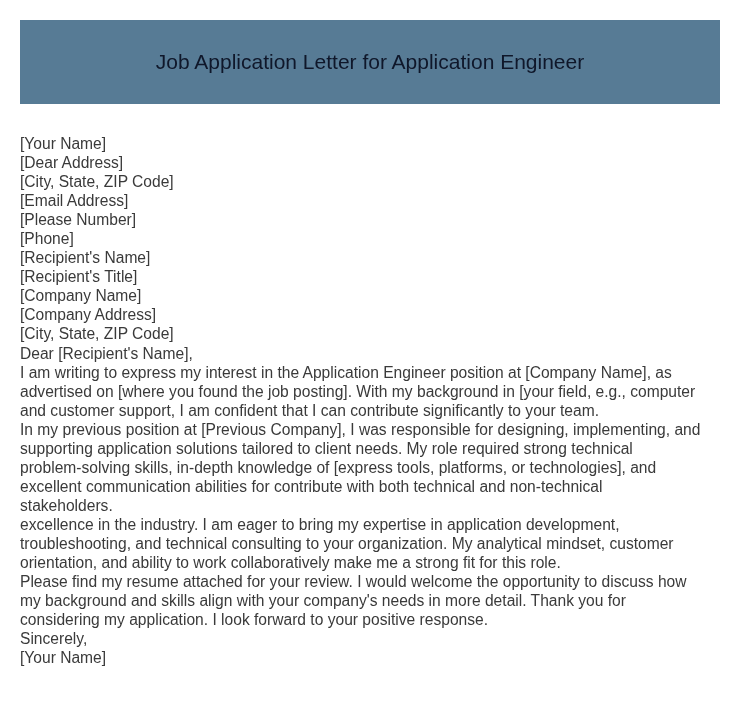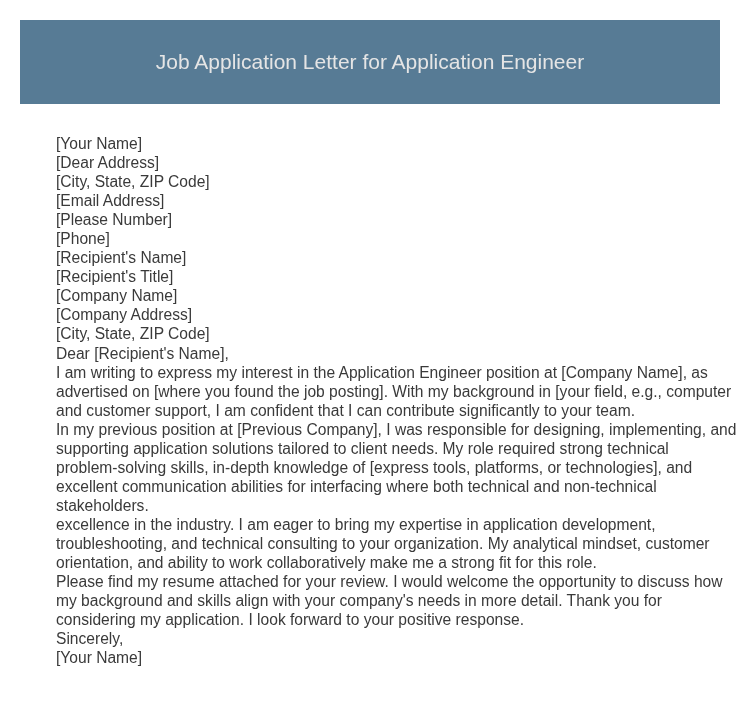--- a/index.html
+++ b/index.html
@@ -20,37 +20,36 @@
       left: 20px;
       top: 20px;
       width: 700px;
       height: 84px;
       background: #577b95;
       display: flex;
       align-items: center;
       justify-content: center;
     }
     .header-title {
-      color: #e5e5e5;
+      color: #0f172a;
       font-size: 21px;
       letter-spacing: 0px;
       font-weight: normal;
     }
     .letter {
       position: absolute;
       left: 20px;
       top: 134px;
       width: 706px;
       font-size: 15.6px;
       line-height: 19.05px;
     }
     .line {
       display: block;
       white-space: nowrap;
-      margin-left: 36px;
     }
     .para {
       display: block;
     }
   </style>
 </head>
 <body>
 
 <div class="header">
   <h1 class="header-title" style="margin:0;font-size:21px;font-weight:normal;">Job Application Letter for Application Engineer</h1>
@@ -77,21 +76,21 @@
   <div class="para">
     <span class="line">I am writing to express my interest in the Application Engineer position at [Company Name], as</span>
     <span class="line">advertised on [where you found the job posting]. With my background in [your field, e.g., computer</span>
     <span class="line">and customer support, I am confident that I can contribute significantly to your team.</span>
   </div>
 
   <div class="para">
     <span class="line">In my previous position at [Previous Company], I was responsible for designing, implementing, and</span>
     <span class="line">supporting application solutions tailored to client needs. My role required strong technical</span>
     <span class="line">problem-solving skills, in-depth knowledge of [express tools, platforms, or technologies], and</span>
-    <span class="line">excellent communication abilities for interfacing where both technical and non-technical</span>
+    <span class="line">excellent communication abilities for contribute with both technical and non-technical</span>
     <span class="line">stakeholders.</span>
   </div>
 
   <div class="para">
     <span class="line">excellence in the industry. I am eager to bring my expertise in application development,</span>
     <span class="line">troubleshooting, and technical consulting to your organization. My analytical mindset, customer</span>
     <span class="line">orientation, and ability to work collaboratively make me a strong fit for this role.</span>
   </div>
 
   <div class="para">

